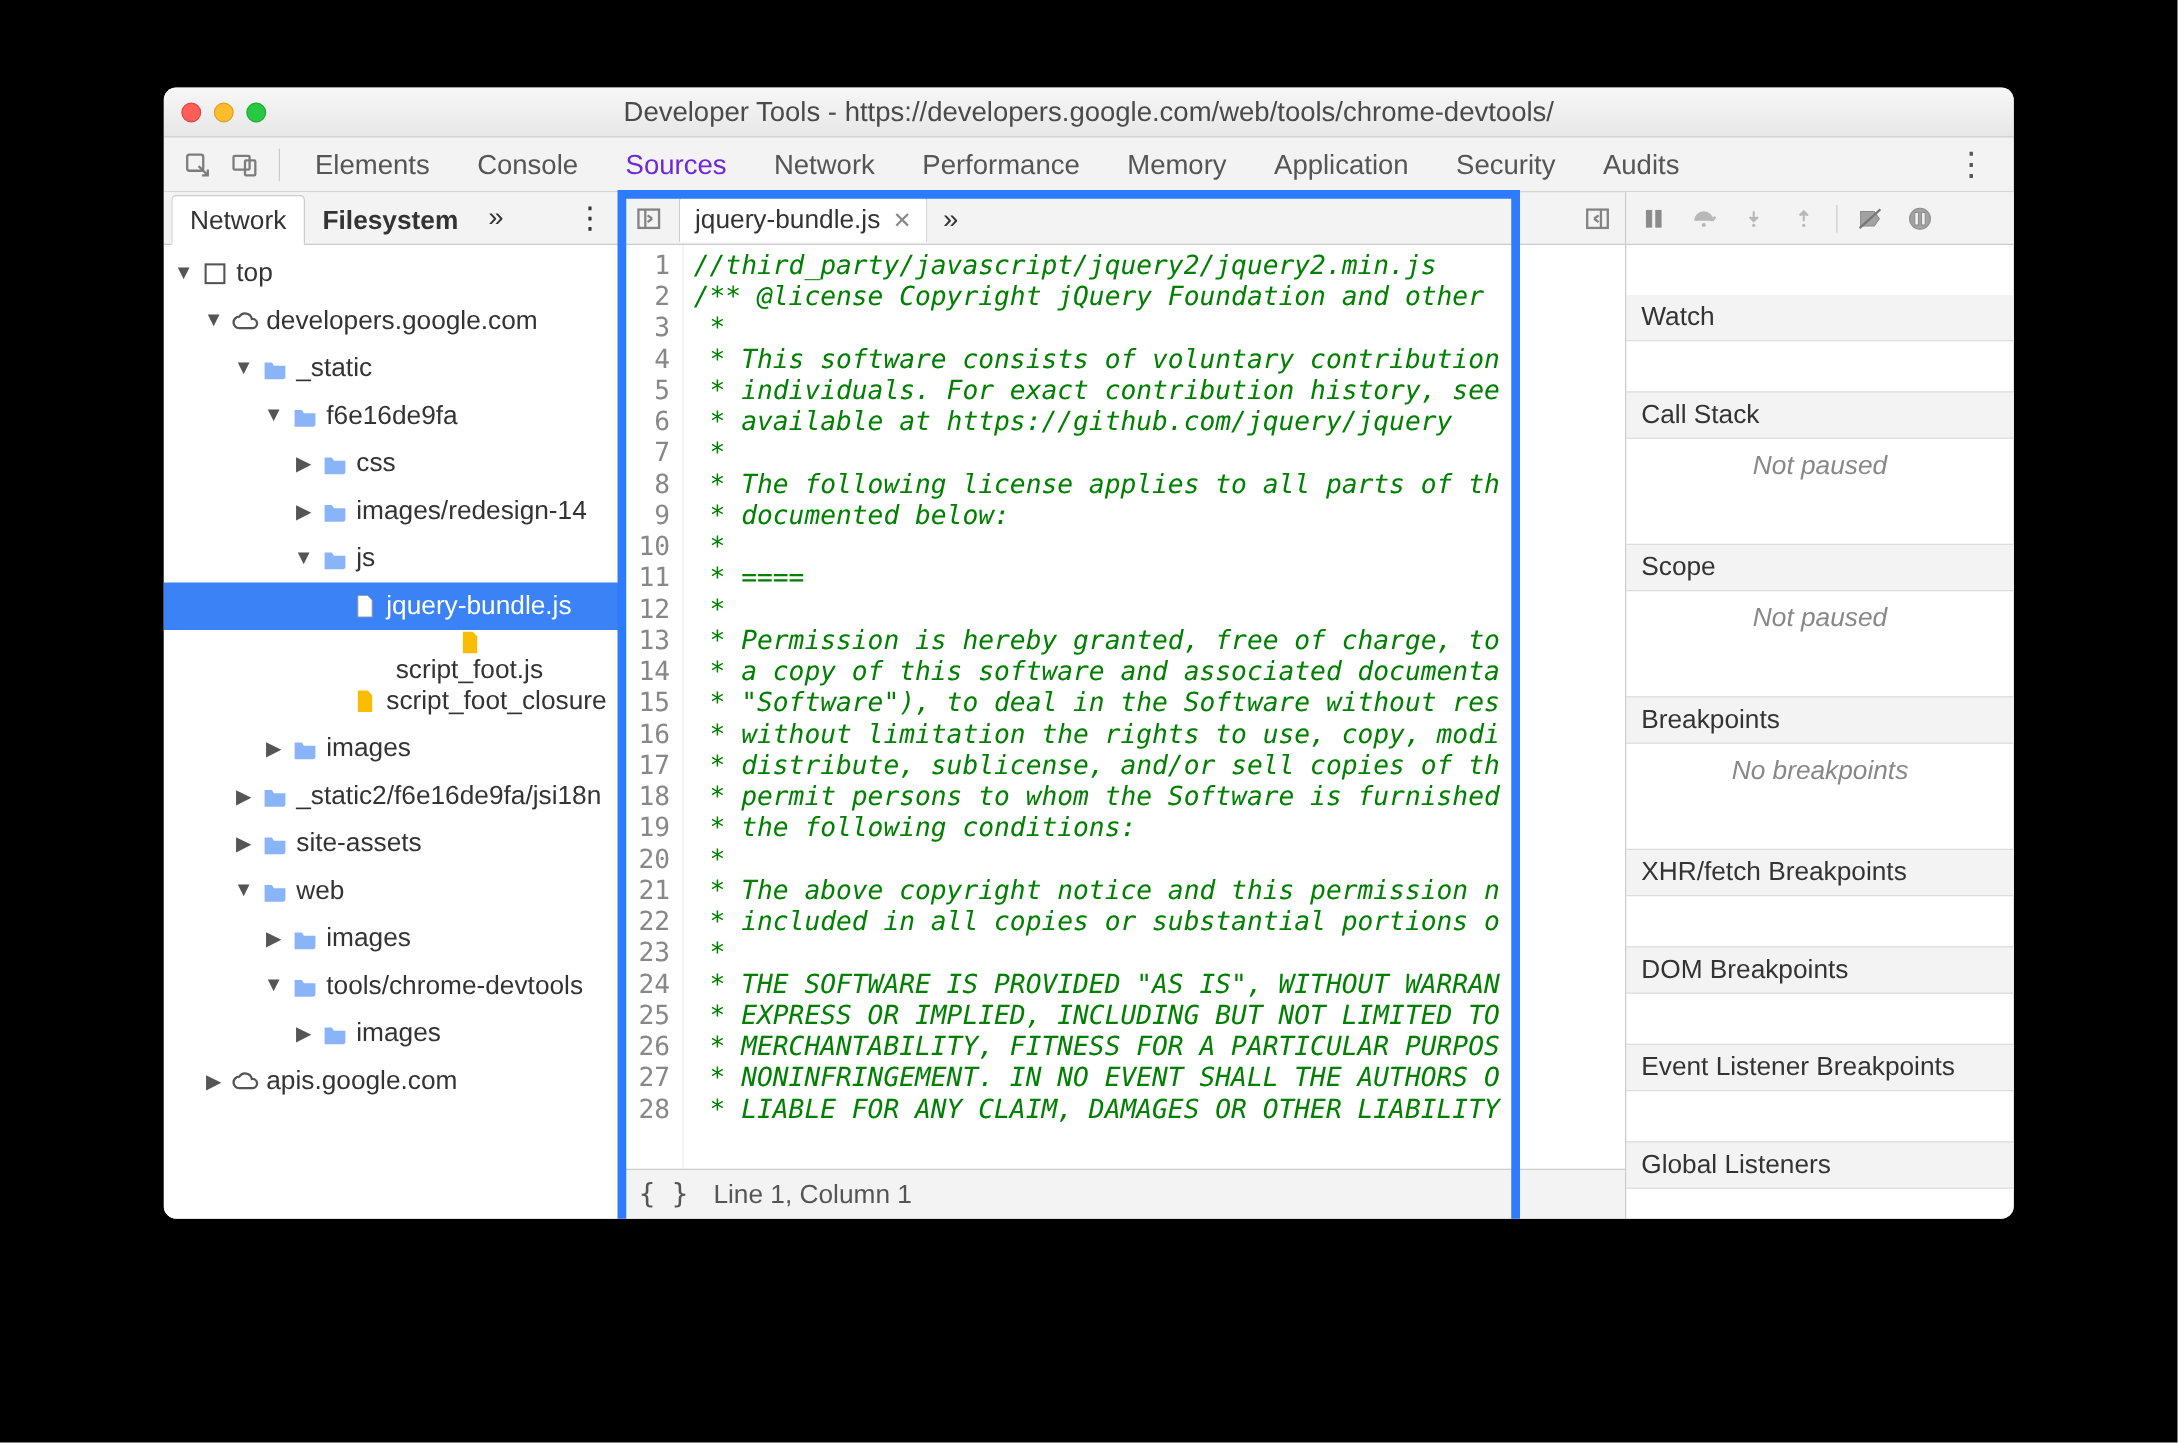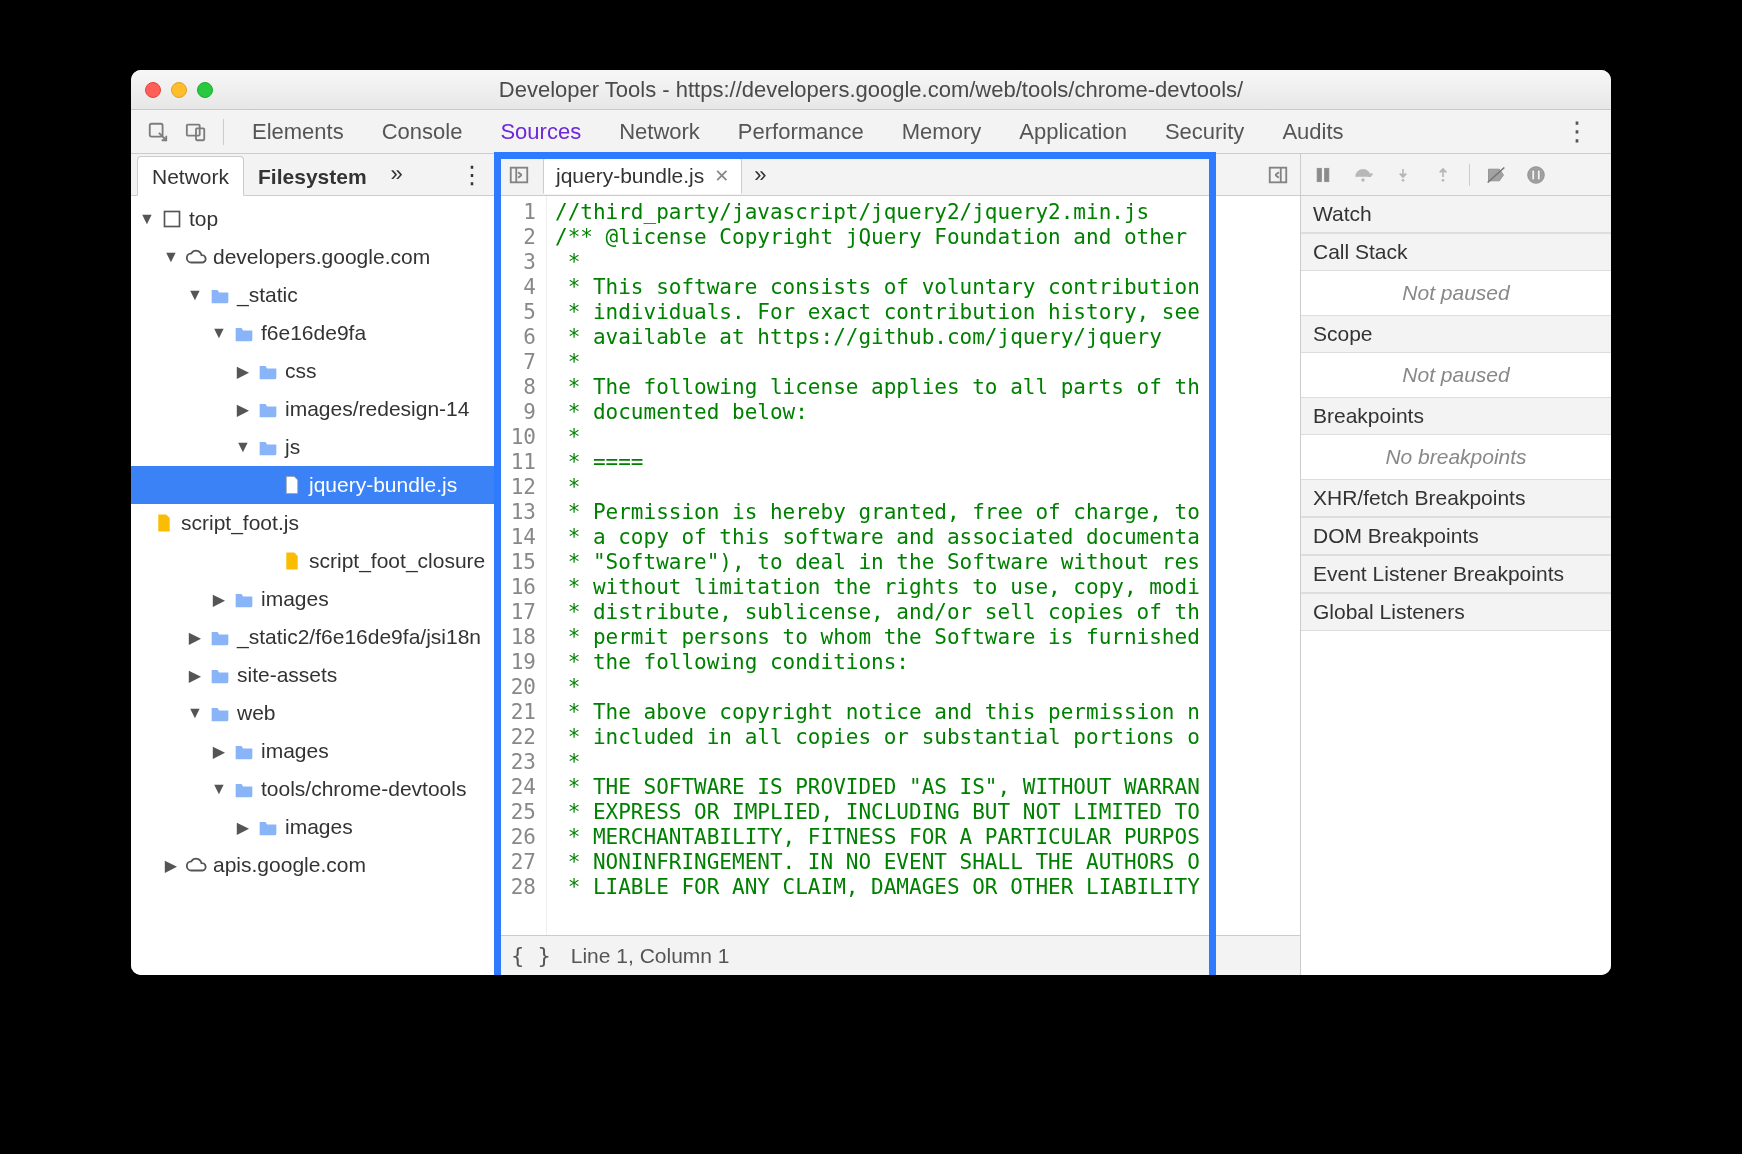--- a/index.html
+++ b/index.html
@@ -161,20 +161,21 @@
     width:50px; text-align:right; color:#888;
     padding: 4px 10px 4px 4px;
     background:#fff;
     user-select:none;
     border-right:1px solid #eee;
   }
   .code {
     flex:1;
     padding:4px 0 4px 8px;
     color:#008000;
+    font-style: italic;
     overflow:hidden;
     white-space:pre;
   }
   .statusbar {
     height:40px; border-top:1px solid #ccc;
     display:flex; align-items:center;
     padding:0 14px; gap:20px;
     font-size:21px; color:#555;
     background:#f3f3f3;
   }
@@ -197,21 +198,21 @@
     width:28px;height:28px;display:flex;align-items:center;justify-content:center;
     opacity:.65;
   }
   .debug-toolbar .dicon svg{stroke:#555;fill:#555;}
   .debug-toolbar .dicon.off svg{stroke:#999;fill:#999;}
   .section-head {
     background:#f3f3f3;
     border-top:1px solid #ddd;
     border-bottom:1px solid #ddd;
     padding:6px 12px;
-    font-size:21px; color:#333;
+    font-size:21px; color:#333;margin-top:40px;
   }
   .section-head:first-of-type{border-top:none;}
   .section-body {
     padding:10px 0;
     text-align:center;
     color:#888;
     font-style: italic;
     font-size:21px;
   }
 
@@ -347,21 +348,21 @@
           </div>
           <div class="row sel" style="padding-left: 128px;">
             <span class="tw"></span>
             <span class="ic">
               <svg width="18" height="20" viewBox="0 0 24 28">
                 <path class="file-white" d="M4 2h11l5 5v19H4Z"></path>
               </svg>
             </span>
             <span>jquery-bundle.js</span>
           </div>
-          <div class="row" style="">
+          <div class="row" style="padding-left: 128px; flex-direction: column;">
             <span class="tw"></span>
             <span class="ic">
               <svg width="18" height="20" viewBox="0 0 24 28">
                 <path class="file-yellow" d="M4 2h11l5 5v19H4Z"></path>
               </svg>
             </span>
             <span>script_foot.js</span>
           </div>
           <div class="row" style="padding-left: 128px;">
             <span class="tw"></span>

